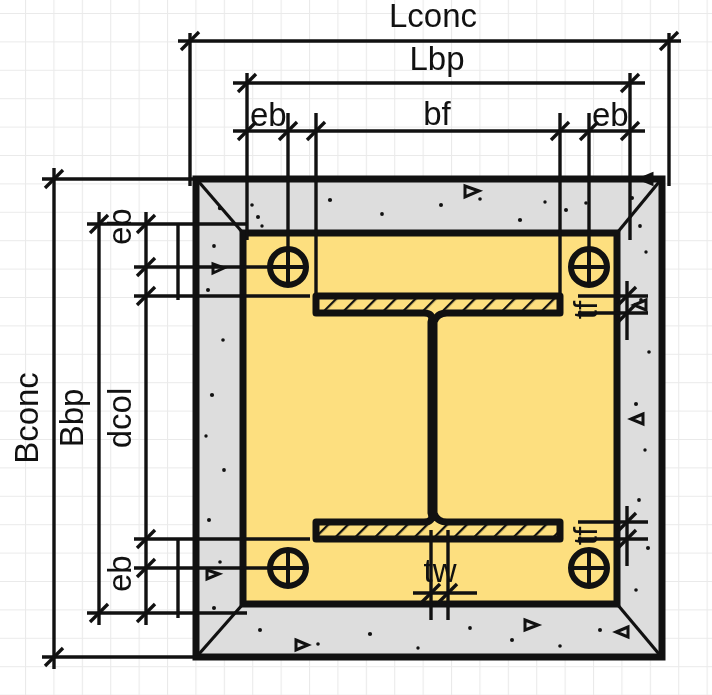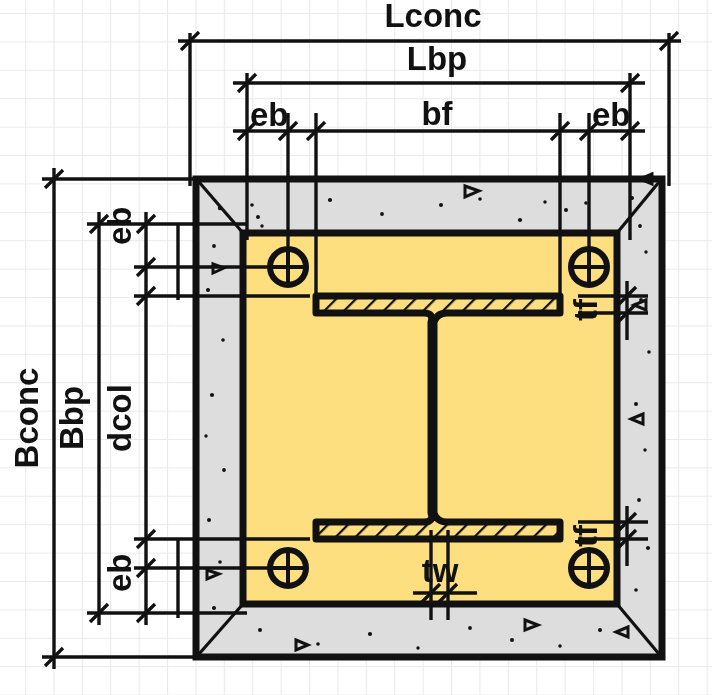--- a/index.html
+++ b/index.html
@@ -1,18 +1,18 @@
 <!DOCTYPE html>
 <html><head>
 <meta charset="utf-8">
 <style>
   html,body{margin:0;padding:0;background:#ffffff;}
   body{width:712px;height:695px;overflow:hidden;
        font-family:"Liberation Sans",sans-serif;}
-  #stage{position:relative;width:660px;height:695px;font-weight:bold;}
+  #stage{position:relative;width:660px;height:695px;}
   #stage svg{display:block;}
   .lbl{font-family:"Liberation Sans",sans-serif;font-size:33px;fill:#111111;}
 </style>
 </head>
 <body>
 
 <div id="stage">
 <svg width="712" height="695" viewBox="0 0 712 695">
 
   <defs>

